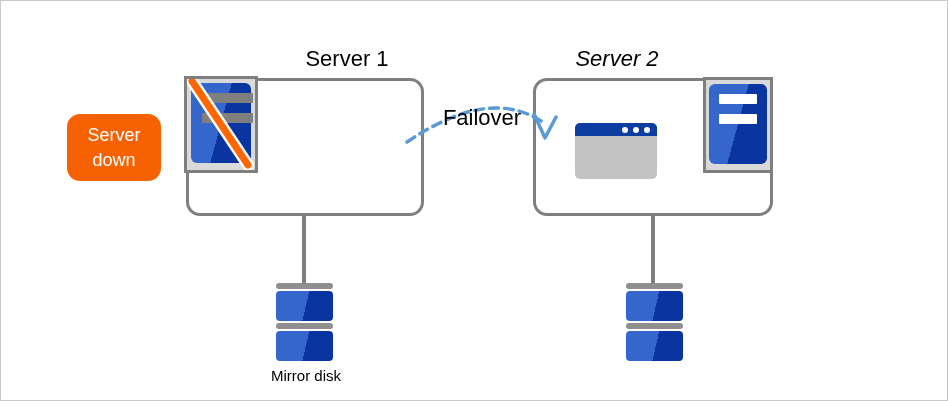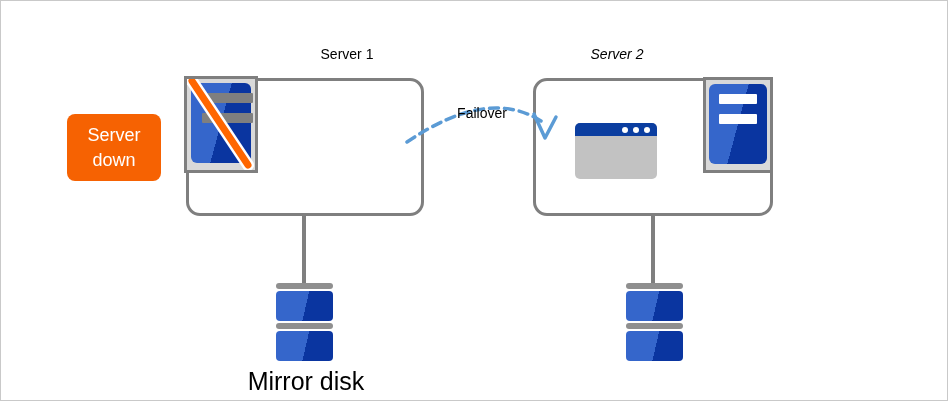--- a/index.html
+++ b/index.html
@@ -15,30 +15,30 @@
     --window-body:#c2c2c2;
     --disk-cap:#8f8f8f;
     --page-border:#c9c9c9;
   }
   html,body{margin:0;padding:0;background:#fff;}
   .canvas{
     position:relative;width:948px;height:401px;box-sizing:border-box;
     border:1px solid var(--page-border);background:#fff;overflow:hidden;
     font-family:"Liberation Sans","DejaVu Sans",sans-serif;color:#000;
   }
-  .lbl{position:absolute;font-size:14px;text-align:center;white-space:nowrap;}
+  .lbl{position:absolute;font-size:22px;text-align:center;white-space:nowrap;}
   .server1-title{left:266px;top:45px;width:160px;}
   .server2-title{left:536px;top:45px;width:160px;font-style:italic;}
   .failover-label{left:411px;top:72px;width:140px;margin-top:32px;}
   .app-label{left:536px;top:95px;width:152px;}
-  .mirror-label{left:225px;top:366px;width:160px;font-size:25px;}
+  .mirror-label{left:225px;top:366px;width:160px;font-size:15px;}
 
   .badge{
     position:absolute;left:66px;top:113px;width:94px;height:67px;
-    background:var(--badge-orange);border-radius:8px;
+    background:var(--badge-orange);border-radius:13px;
     display:flex;align-items:center;justify-content:center;
   }
   .badge span{color:#fff;font-size:18px;line-height:25px;text-align:center;}
 
   .server-box{
     position:absolute;box-sizing:border-box;background:#fff;
     border:3px solid var(--box-border);border-radius:14px;
   }
   .box1{left:185px;top:77px;width:238px;height:138px;}
   .box2{left:532px;top:77px;width:240px;height:138px;}

